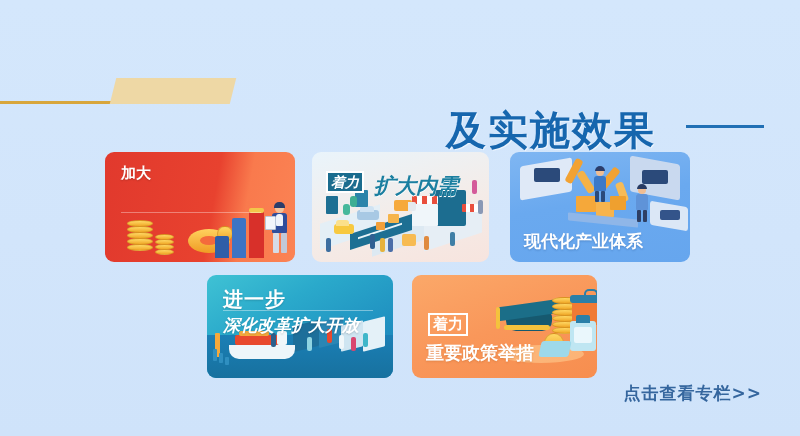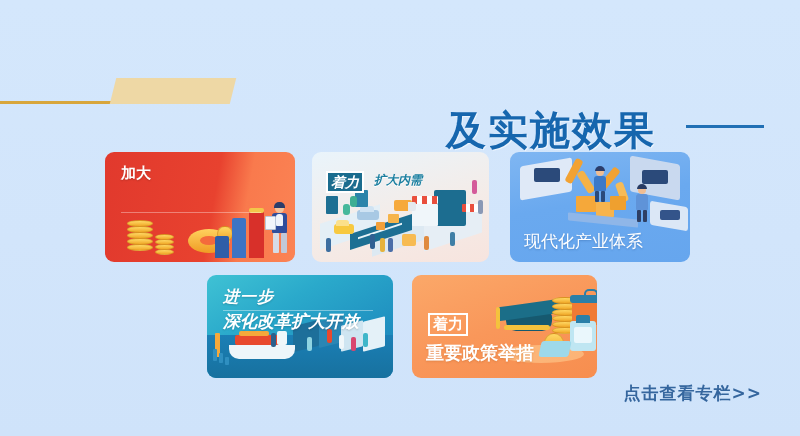--- a/index.html
+++ b/index.html
@@ -153,21 +153,21 @@
     border: 2px solid #ffffff;
     color: #ffffff;
     font-size: 14px; font-weight: bold;
     font-style: italic;
     line-height: 1;
   }
   #card2 .tag-rest {
     position: absolute; z-index: 7;
     left: 62px; top: 20px;
     color: #1b7fa0;
-    font-size: 12px; font-weight: bold; font-style: italic;
+    font-size: 21px; font-weight: bold; font-style: italic;
     text-shadow: 0 1px 0 #ffffff;
     white-space: nowrap;
   }
   .plate {
     position: absolute;
     background: #e8f2f8;
     transform: skewY(-18deg);
   }
   .blk { position: absolute; border-radius: 1px; }
 
@@ -183,34 +183,34 @@
     border: 2px solid #ffffff;
     padding: 1px 4px;
     color: #ffffff;
     font-size: 16px; font-weight: bold;
     line-height: 1.1;
   }
   #card3 .sub-line {
     position: absolute; z-index: 7;
     left: 14px; top: 78px;
     color: #ffffff;
-    font-size: 17px; font-weight: normal;
+    font-size: 17px; font-weight: bold;
     white-space: nowrap;
     text-shadow: 0 1px 2px rgba(20,60,120,0.3);
   }
 
   
   #card4 {
     left: 207px; top: 275px;
     width: 186px; height: 103px;
     background: linear-gradient(150deg, #3fc2d4 0%, #2aa9cb 35%, #1f8fc0 75%, #1c7fb5 100%);
   }
   #card4 .card-text { left: 16px; top: 12px; }
   #card4 .card-text .l1 {
-    font-size: 16px; font-style: italic;
+    font-size: 20px; 
     letter-spacing: 1px;
   }
   #card4 .card-text .l2 {
     font-size: 17px; font-style: italic; margin-top: 4px;
   }
   #card4 .sep {
     position: absolute; z-index: 6;
     left: 16px; top: 35px; width: 150px; height: 1px;
     background: rgba(255,255,255,0.4);
   }

